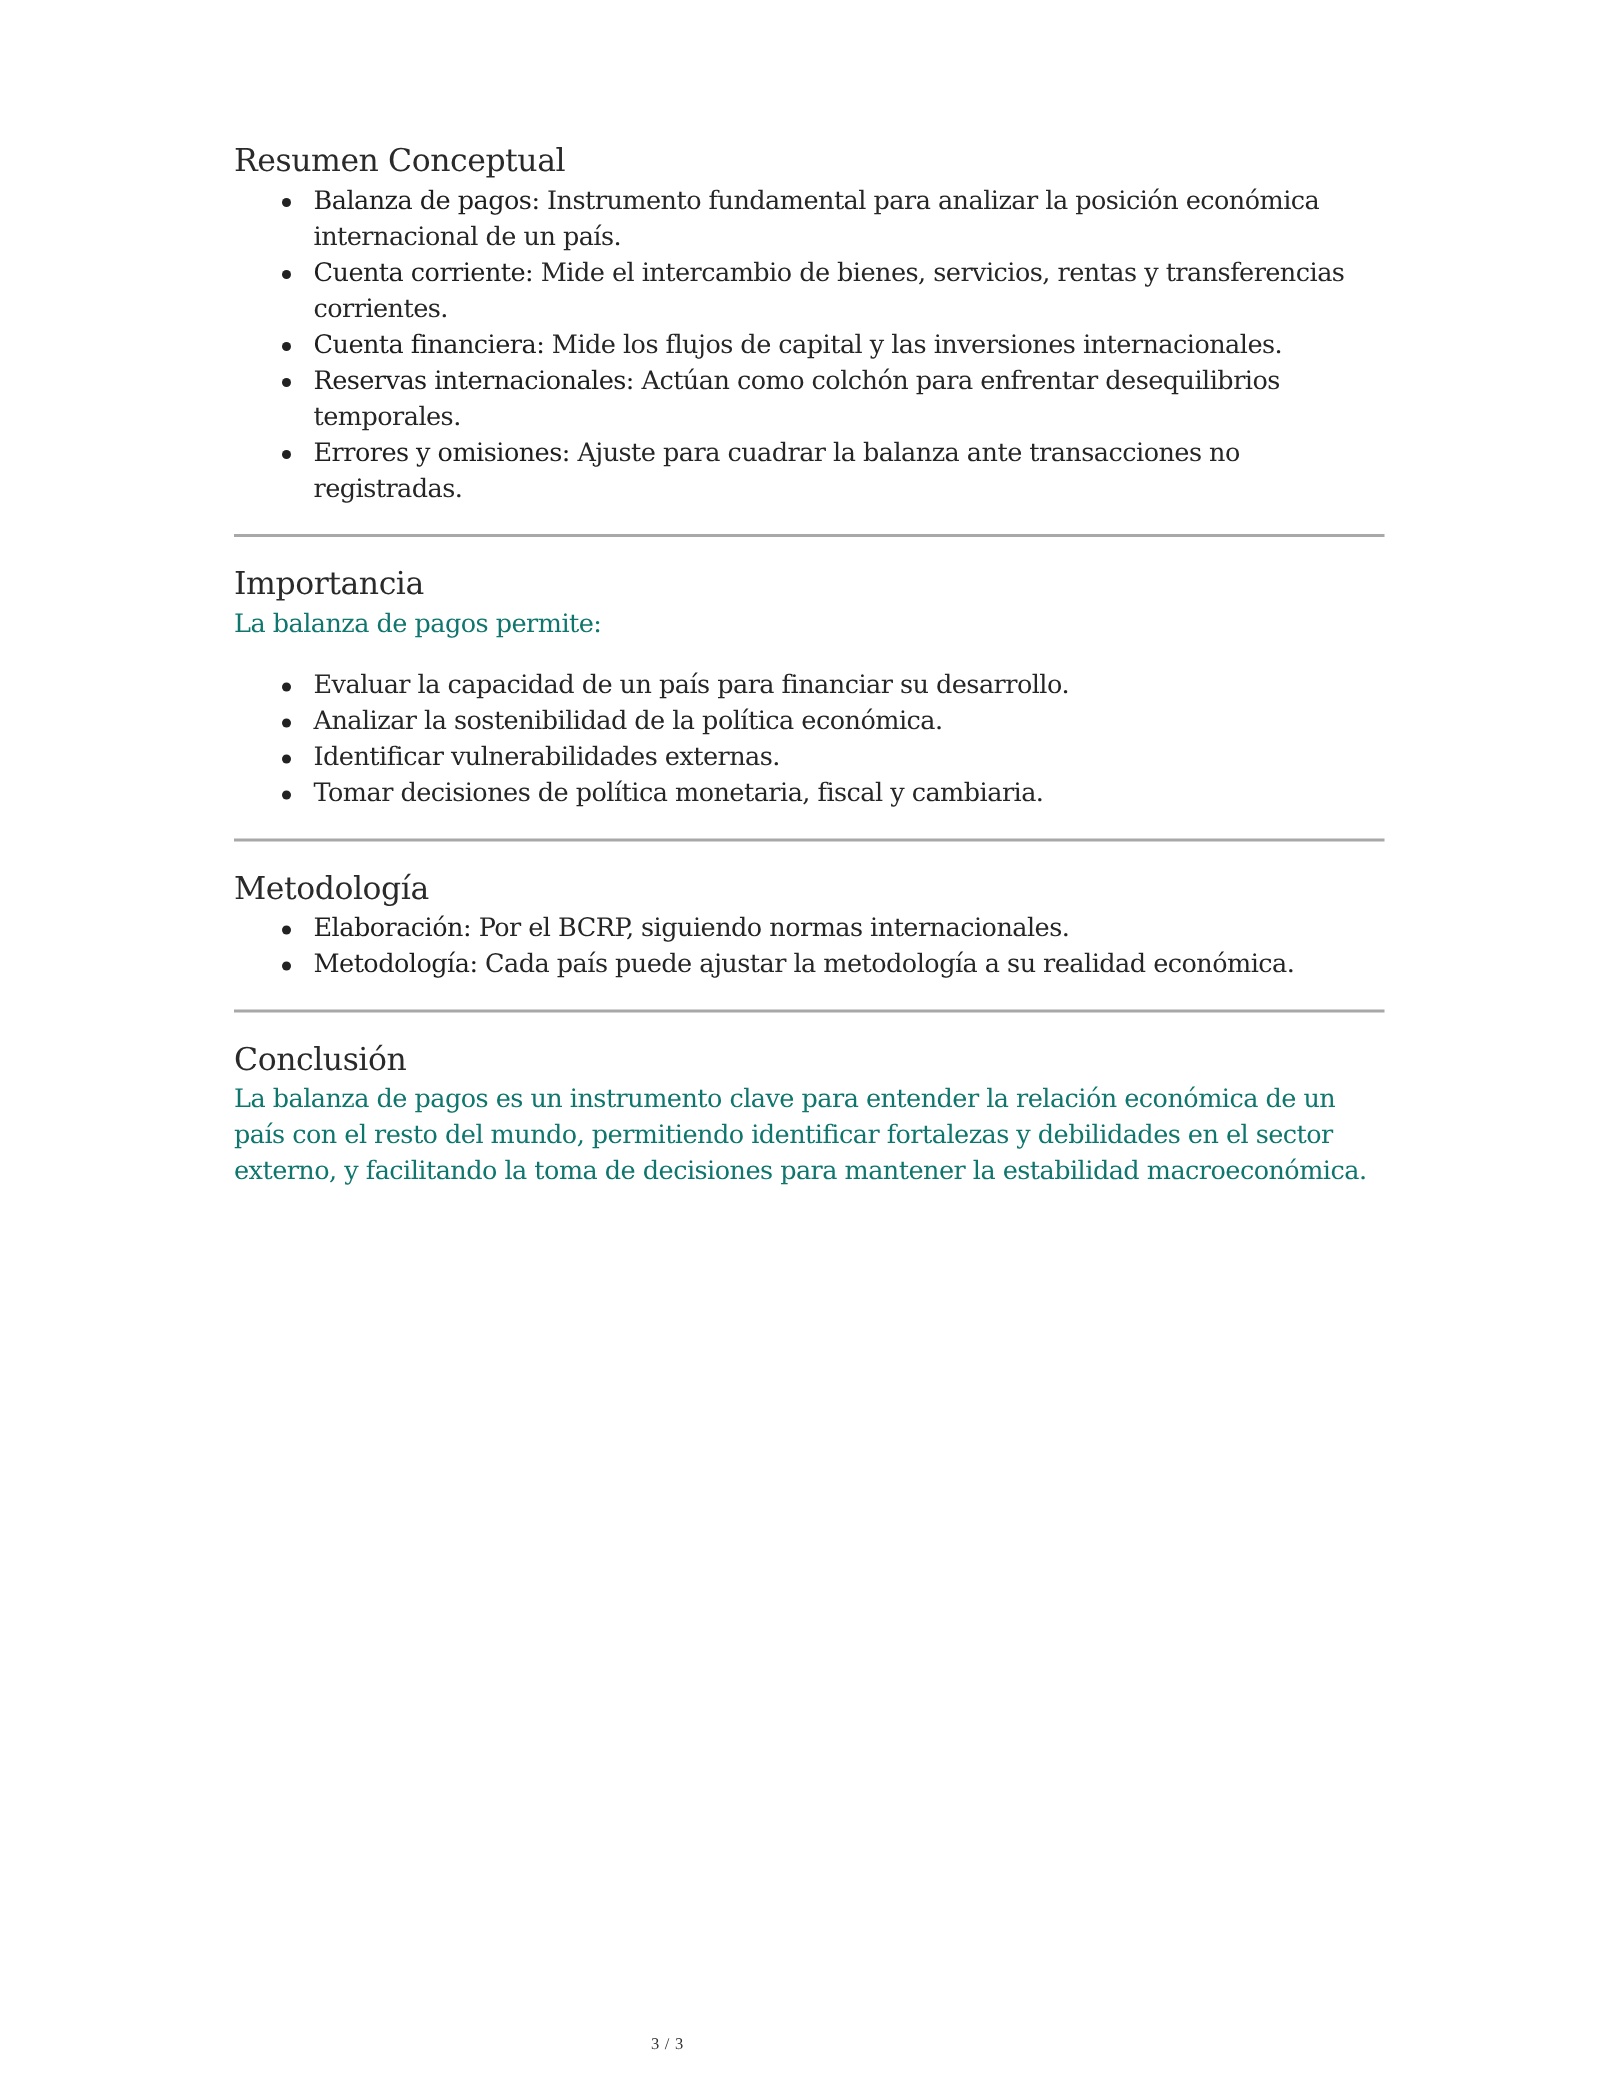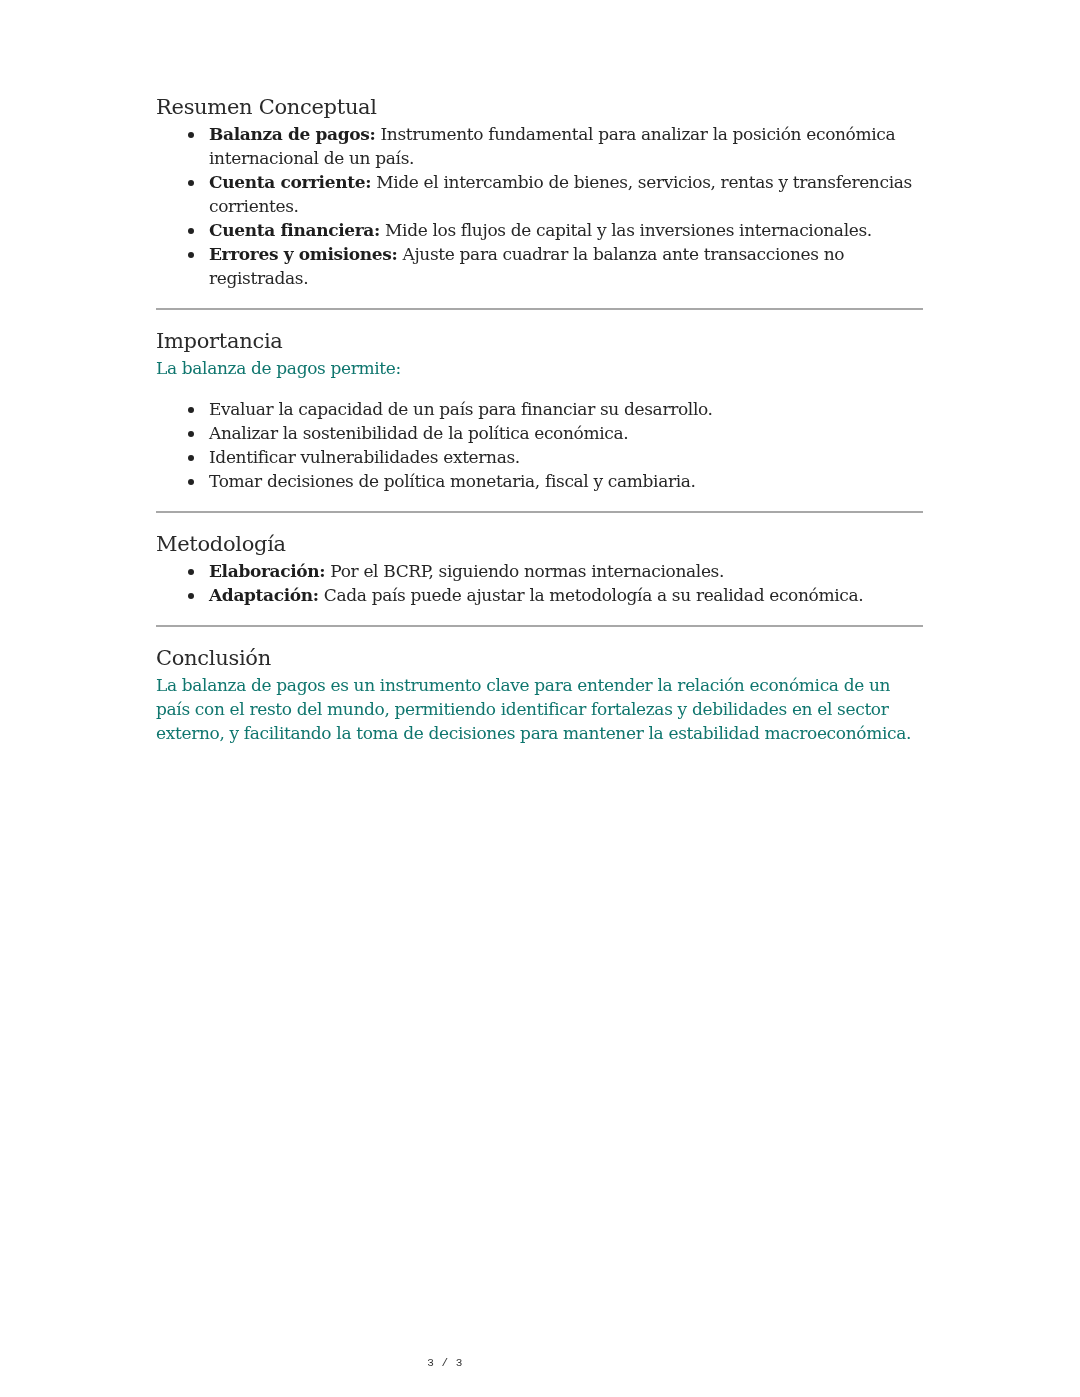--- a/index.html
+++ b/index.html
@@ -46,21 +46,21 @@
       content: "";
       position: absolute;
       left: -21px;
       top: 10px;
       width: 6px;
       height: 6px;
       border-radius: 50%;
       background: #222;
     }
     li b {
-      font-weight: bold;
+      font-weight: normal;
       color: #1e1e1e;
       margin-top: 20px;
     }
     p {
       font-size: 17px;
       line-height: 24px;
       margin: 0;
       letter-spacing: -0.35px;
       color: #0f766e;
     }
@@ -71,37 +71,38 @@
       width: 767px;
     }
     .gap-after-hr { height: 16px; }
     .intro-gap { height: 17px; }
     .footer {
       position: absolute;
       top: 1357px;
       left: 0;
       width: 890px;
       text-align: center;
-      font-family: Liberation Mono, monospace;
+      font-family: Liberation Serif, serif;
       font-size: 11px;
       color: #333;
       letter-spacing: 0.5px;
     }
   </style>
 </head>
 <body>
 
 <div class="page">
 
   <section>
     <h2>Resumen Conceptual</h2>
     <ul>
       <li><b>Balanza de pagos:</b><span> Instrumento fundamental para analizar la posición económica internacional de un país.</span></li>
       <li><b>Cuenta corriente:</b><span> Mide el intercambio de bienes, servicios, rentas y transferencias corrientes.</span></li>
       <li><b>Cuenta financiera:</b><span> Mide los flujos de capital y las inversiones internacionales.</span></li>
+      <li><b>Reservas internacionales:</b><span> Actúan como colchón para enfrentar desequilibrios temporales.</span></li>
       <li><b>Errores y omisiones:</b><span> Ajuste para cuadrar la balanza ante transacciones no registradas.</span></li>
     </ul>
   </section>
 
   <div style="height:18px"></div>
   <hr>
   <div class="gap-after-hr"></div>
 
   <section>
     <h2>Importancia</h2>
@@ -116,21 +117,21 @@
   </section>
 
   <div style="height:18px"></div>
   <hr>
   <div class="gap-after-hr"></div>
 
   <section>
     <h2>Metodología</h2>
     <ul>
       <li><b>Elaboración:</b><span> Por el BCRP, siguiendo normas internacionales.</span></li>
-      <li><b>Adaptación:</b><span> Cada país puede ajustar la metodología a su realidad económica.</span></li>
+      <li><b>Metodología:</b><span> Cada país puede ajustar la metodología a su realidad económica.</span></li>
     </ul>
   </section>
 
   <div style="height:18px"></div>
   <hr>
   <div class="gap-after-hr"></div>
 
   <section>
     <h2>Conclusión</h2>
     <p>La balanza de pagos es un instrumento clave para entender la relación económica de un país con el resto del mundo, permitiendo identificar fortalezas y debilidades en el sector externo, y facilitando la toma de decisiones para mantener la estabilidad macroeconómica.</p>

